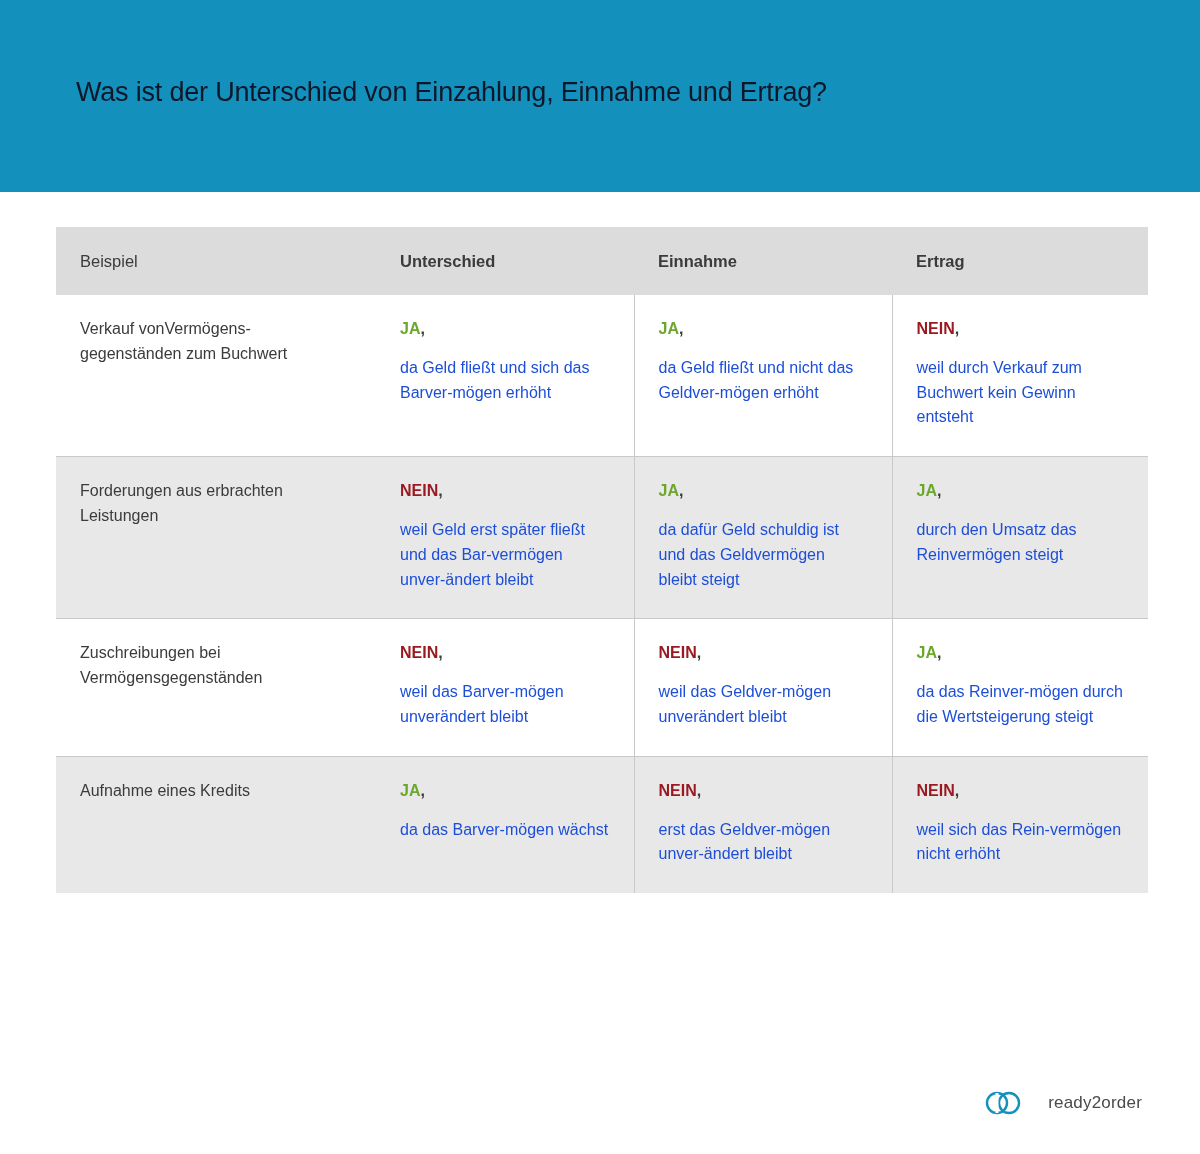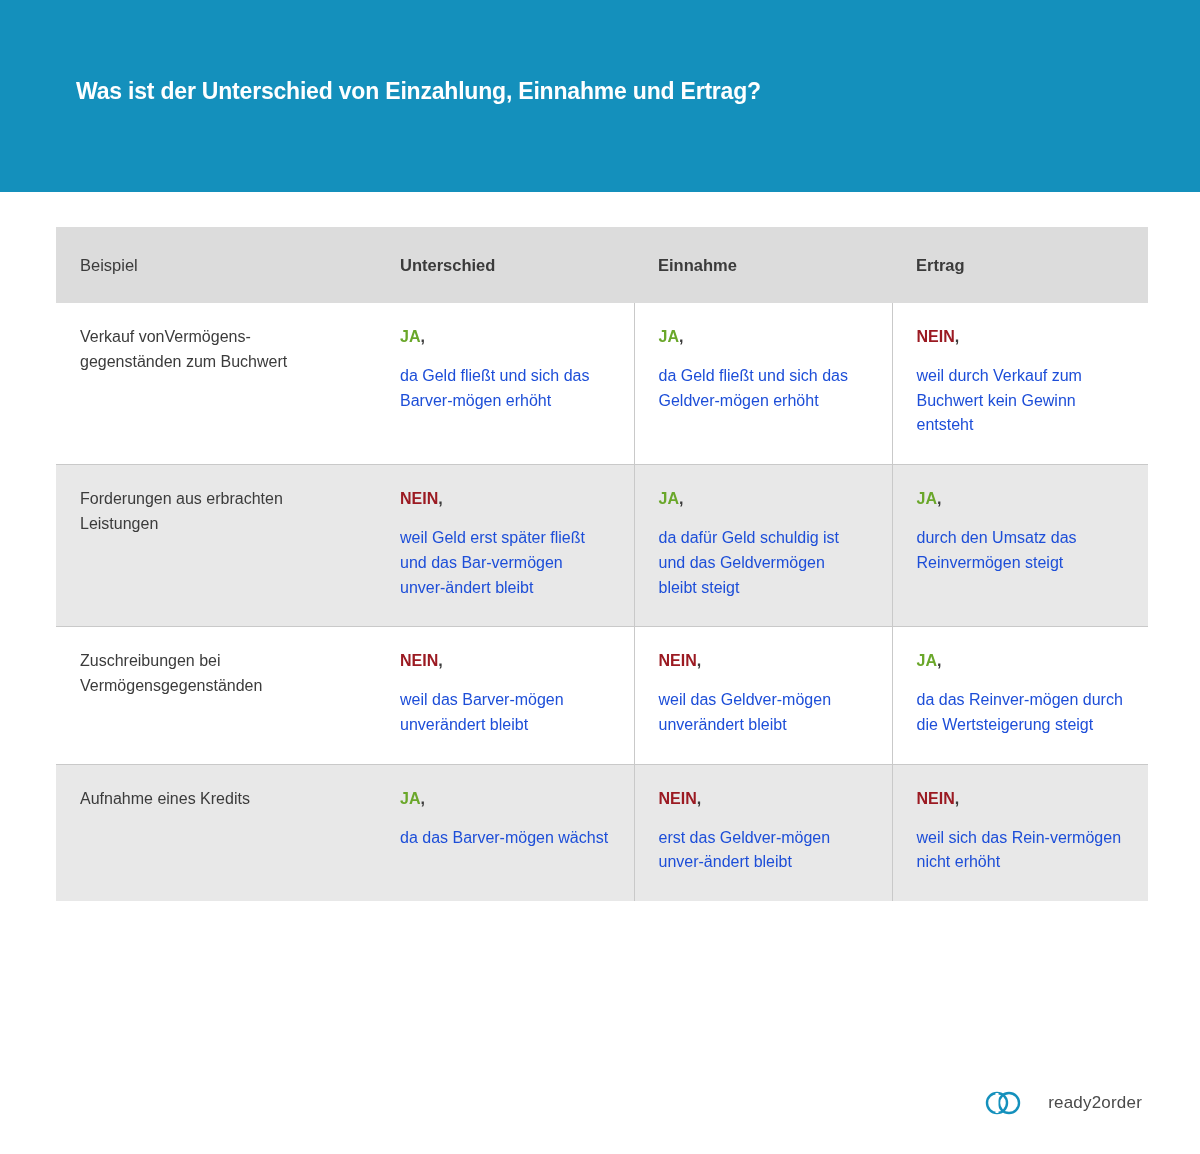--- a/index.html
+++ b/index.html
@@ -19,23 +19,23 @@
   .header-banner {
     width: 1200px;
     height: 192px;
     background: #1490bc;
     box-sizing: border-box;
     display: flex;
     align-items: center;
     padding-left: 76px;
   }
   .header-title {
-    color: #ffffff;
-    font-size: 23px;
-    font-weight: bold;
+    color: #0f172a;
+    font-size: 27px;
+    font-weight: normal;
     letter-spacing: -0.2px;
     line-height: 1.2;
     margin-top: -8px;
   }
 
   
   .table-wrap {
     padding: 35px 52px 0 56px;
   }
   table.cmp {
@@ -43,21 +43,21 @@
     width: 1092px;
     table-layout: fixed;
   }
   table.cmp col.c0 { width: 320px; }
   table.cmp col.c1 { width: 258px; }
   table.cmp col.c2 { width: 258px; }
   table.cmp col.c3 { width: 256px; }
 
   table.cmp thead th {
     background: #dcdcdc;
-    height: 76px;
+    height: 68px;
     text-align: left;
     vertical-align: middle;
     font-size: 16.5px;
     color: #3b3b3b;
     padding: 0 22px 0 24px;
     border: none;
   }
   table.cmp thead th.example-head {
     font-weight: normal;
   }
@@ -140,21 +140,21 @@
     <tbody>
 
       <tr class="odd">
         <td class="example-cell">Verkauf vonVermögens-gegenständen zum Buchwert</td>
         <td>
           <span class="verdict ja"><span>JA</span><span class="comma">,</span></span>
           <span class="reason">da Geld fließt und sich das Barver-mögen erhöht</span>
         </td>
         <td>
           <span class="verdict ja"><span>JA</span><span class="comma">,</span></span>
-          <span class="reason">da Geld fließt und sich das Geldver-mögen erhöht</span>
+          <span class="reason">da Geld fließt und nicht das Geldver-mögen erhöht</span>
         </td>
         <td>
           <span class="verdict nein"><span>NEIN</span><span class="comma">,</span></span>
           <span class="reason">weil durch Verkauf zum Buchwert kein Gewinn entsteht</span>
         </td>
       </tr>
 
       <tr class="even">
         <td class="example-cell">Forderungen aus erbrachten Leistungen</td>
         <td>

